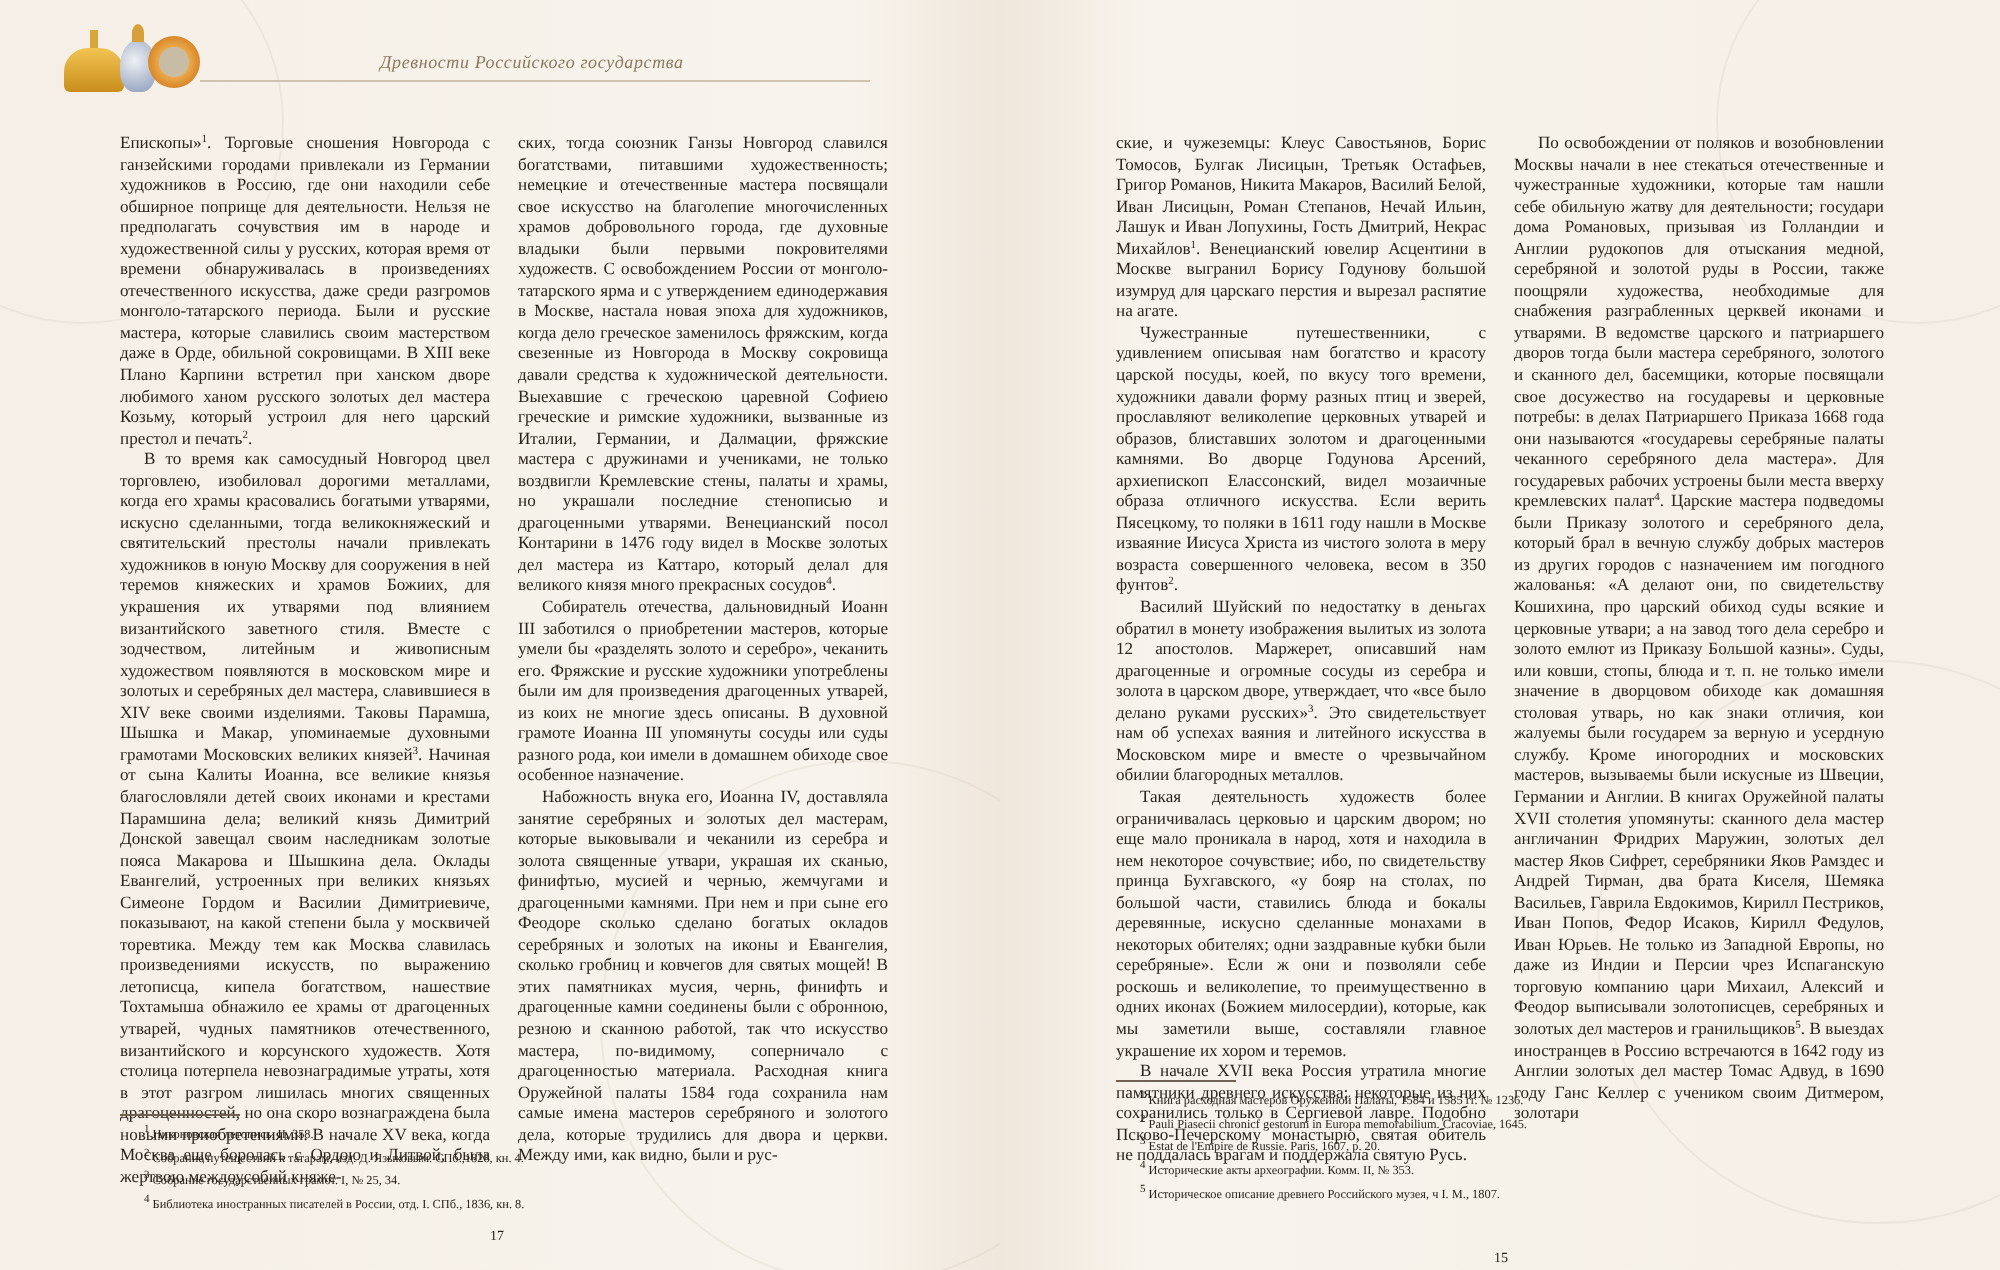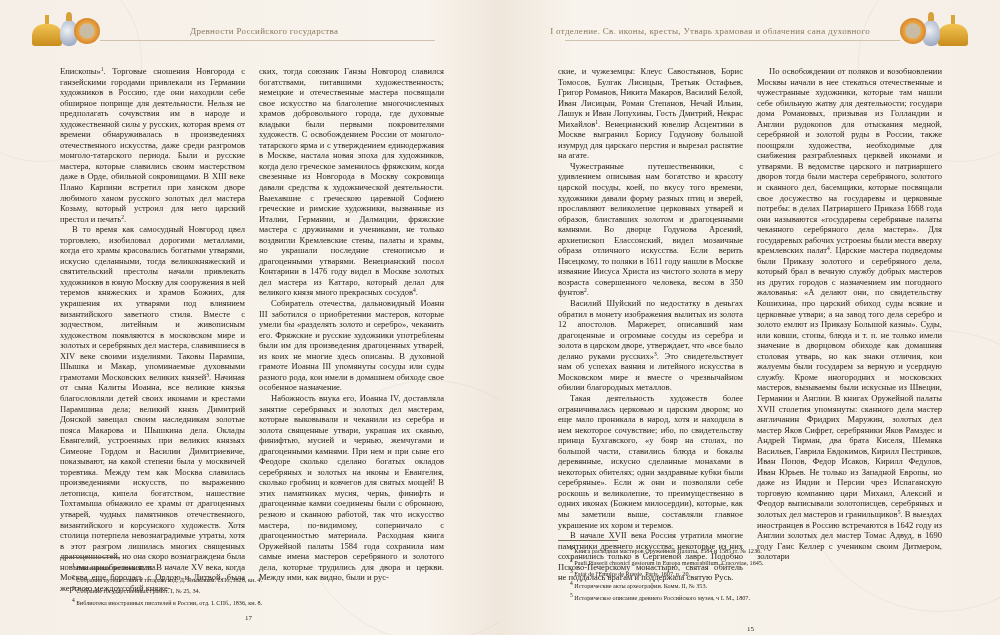--- a/index.html
+++ b/index.html
@@ -6,21 +6,21 @@
   body{width:1000px;height:635px;overflow:hidden;background:#f6f1ea;font-family:"Liberation Serif","DejaVu Serif",serif;color:#2a241d;}
   .spread{position:relative;width:1000px;height:635px;display:flex;}
   .page{position:relative;width:500px;height:635px;background:#f7f2eb;overflow:hidden;}
   .page.left{background:linear-gradient(to right,#f5efe7 0%,#f8f3ec 85%,#efe7dc 100%);}
   .page.right{background:linear-gradient(to left,#f5efe7 0%,#f8f3ec 85%,#efe7dc 100%);}
   .swirl{position:absolute;border-radius:50%;border:1px solid rgba(200,185,165,0.18);pointer-events:none;}
   .header{position:absolute;top:0;height:44px;width:500px;}
   .header .rule{position:absolute;top:40px;height:1px;background:#cfc3b0;}
   .left .header .rule{left:100px;right:65px;}
   .right .header .rule{left:65px;right:100px;}
-  .header .title{position:absolute;top:26px;font-size:9px;letter-spacing:0.3px;color:#8a7a5e;white-space:nowrap;}
+  .header .title{position:absolute;top:26px;font-size:9px;letter-spacing:0.3px;color:#8a7a5e;font-style:italic;white-space:nowrap;}
   .left .header .title{left:190px;}
   .right .header .title{right:130px;}
   .emblem{position:absolute;top:6px;width:80px;height:40px;}
   .left .emblem{left:32px;}
   .right .emblem{right:32px;}
   .crown{position:absolute;bottom:0;width:30px;height:22px;background:linear-gradient(#f2c452,#c98d1c);border-radius:12px 12px 3px 3px;}
   .crown:before{content:"";position:absolute;left:13px;top:-9px;width:4px;height:9px;background:#d9a63a;}
   .plate{position:absolute;bottom:2px;width:26px;height:26px;border-radius:50%;background:radial-gradient(circle,#c9bca5 0 40%,#e9a94a 42%,#d9872a 70%,#f1c07a 100%);}
   .ewer{position:absolute;bottom:0;width:18px;height:26px;border-radius:50% 50% 40% 40%;background:radial-gradient(circle at 40% 40%,#eef0f4,#8a9ab8);}
   .ewer:before{content:"";position:absolute;left:6px;top:-8px;width:6px;height:9px;border-radius:50% 50% 0 0;background:#d7a03a;}
@@ -78,29 +78,20 @@
         <div><sup>2</sup><span> Собрание путешествий к татарам, изд. Д. Языковым. СПб.,1828, кн. 4.</span></div>
         <div><sup>3</sup><span> Собрание государственных грамот. I, № 25, 34.</span></div>
         <div><sup>4</sup><span> Библиотека иностранных писателей в России, отд. I. СПб., 1836, кн. 8.</span></div>
       </div>
     <div class="pnum">17</div>
   </div>
 
   <div class="page right">
     <div class="swirl" style="right:-60px;top:-40px;width:200px;height:200px;"></div>
     <div class="swirl" style="right:-80px;top:330px;width:280px;height:280px;"></div>
-    <div class="header">
-      <div class="emblem">
-        <div class="crown"></div>
-        <div class="ewer"></div>
-        <div class="plate"></div>
-      </div>
-      <div class="title">I отделение. Св. иконы, кресты, Утварь храмовая и облачения сана духовного</div>
-      <div class="rule"></div>
-    </div>
     <div class="cols">
       <div class="col">
           <p><span>ские, и чужеземцы: Клеус Савостьянов, Борис Томосов, Булгак Лисицын, Третьяк Остафьев, Григор Романов, Никита Макаров, Василий Белой, Иван Лисицын, Роман Степанов, Нечай Ильин, Лашук и Иван Лопухины, Гость Дмитрий, Некрас Михайлов</span><sup>1</sup><span>. Венецианский ювелир Асцентини в Москве выгранил Борису Годунову большой изумруд для царскаго перстия и вырезал распятие на агате.</span></p>
           <p class="ind"><span>Чужестранные путешественники, с удивлением описывая нам богатство и красоту царской посуды, коей, по вкусу того времени, художники давали форму разных птиц и зверей, прославляют великолепие церковных утварей и образов, блиставших золотом и драгоценными камнями. Во дворце Годунова Арсений, архиепископ Елассонский, видел мозаичные образа отличного искусства. Если верить Пясецкому, то поляки в 1611 году нашли в Москве изваяние Иисуса Христа из чистого золота в меру возраста совершенного человека, весом в 350 фунтов</span><sup>2</sup><span>.</span></p>
           <p class="ind"><span>Василий Шуйский по недостатку в деньгах обратил в монету изображения вылитых из золота 12 апостолов. Маржерет, описавший нам драгоценные и огромные сосуды из серебра и золота в царском дворе, утверждает, что «все было делано руками русских»</span><sup>3</sup><span>. Это свидетельствует нам об успехах ваяния и литейного искусства в Московском мире и вместе о чрезвычайном обилии благородных металлов.</span></p>
           <p class="ind"><span>Такая деятельность художеств более ограничивалась церковью и царским двором; но еще мало проникала в народ, хотя и находила в нем некоторое сочувствие; ибо, по свидетельству принца Бухгавского, «у бояр на столах, по большой части, ставились блюда и бокалы деревянные, искусно сделанные монахами в некоторых обителях; одни заздравные кубки были серебряные». Если ж они и позволяли себе роскошь и великолепие, то преимущественно в одних иконах (Божием милосердии), которые, как мы заметили выше, составляли главное украшение их хором и теремов.</span></p>
           <p class="ind"><span>В начале XVII века Россия утратила многие памятники древнего искусства; некоторые из них сохранились только в Сергиевой лавре. Подобно Псково-Печерскому монастырю, святая обитель не поддалась врагам и поддержала святую Русь.</span></p>
         </div>
       <div class="col">
           <p class="ind"><span>По освобождении от поляков и возобновлении Москвы начали в нее стекаться отечественные и чужестранные художники, которые там нашли себе обильную жатву для деятельности; государи дома Романовых, призывая из Голландии и Англии рудокопов для отыскания медной, серебряной и золотой руды в России, также поощряли художества, необходимые для снабжения разграбленных церквей иконами и утварями. В ведомстве царского и патриаршего дворов тогда были мастера серебряного, золотого и сканного дел, басемщики, которые посвящали свое досужество на государевы и церковные потребы: в делах Патриаршего Приказа 1668 года они называются «государевы серебряные палаты чеканного серебряного дела мастера». Для государевых рабочих устроены были места вверху кремлевских палат</span><sup>4</sup><span>. Царские мастера подведомы были Приказу золотого и серебряного дела, который брал в вечную службу добрых мастеров из других городов с назначением им погодного жалованья: «А делают они, по свидетельству Кошихина, про царский обиход суды всякие и церковные утвари; а на завод того дела серебро и золото емлют из Приказу Большой казны». Суды, или ковши, стопы, блюда и т. п. не только имели значение в дворцовом обиходе как домашняя столовая утварь, но как знаки отличия, кои жалуемы были государем за верную и усердную службу. Кроме иногородних и московских мастеров, вызываемы были искусные из Швеции, Германии и Англии. В книгах Оружейной палаты XVII столетия упомянуты: сканного дела мастер англичанин Фридрих Маружин, золотых дел мастер Яков Сифрет, серебряники Яков Рамздес и Андрей Тирман, два брата Киселя, Шемяка Васильев, Гаврила Евдокимов, Кирилл Пестриков, Иван Попов, Федор Исаков, Кирилл Федулов, Иван Юрьев. Не только из Западной Европы, но даже из Индии и Персии чрез Испаганскую торговую компанию цари Михаил, Алексий и Феодор выписывали золотописцев, серебряных и золотых дел мастеров и гранильщиков</span><sup>5</sup><span>. В выездах иностранцев в Россию встречаются в 1642 году из Англии золотых дел мастер Томас Адвуд, в 1690 году Ганс Келлер с учеником своим Дитмером, золотари</span></p>

